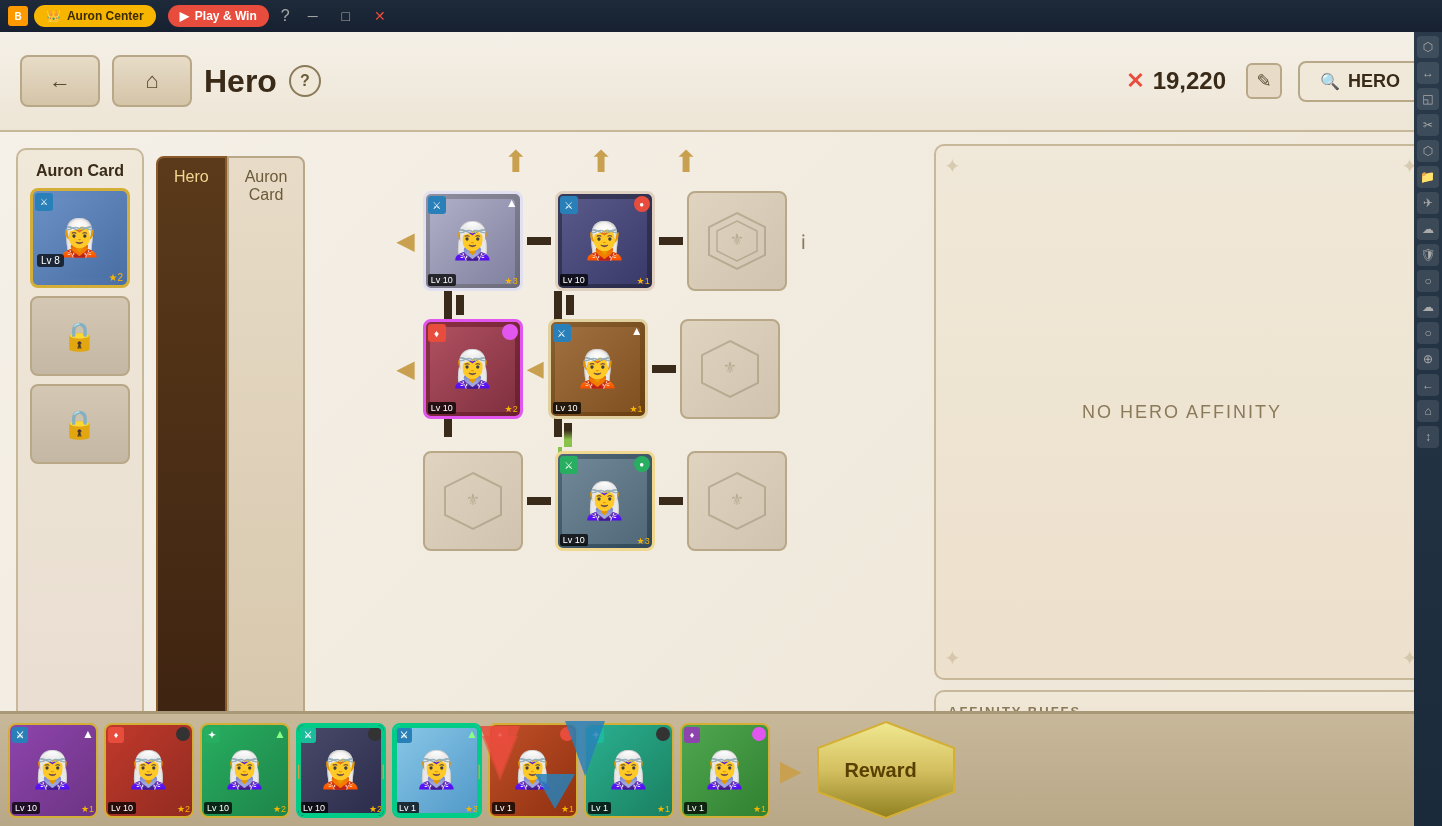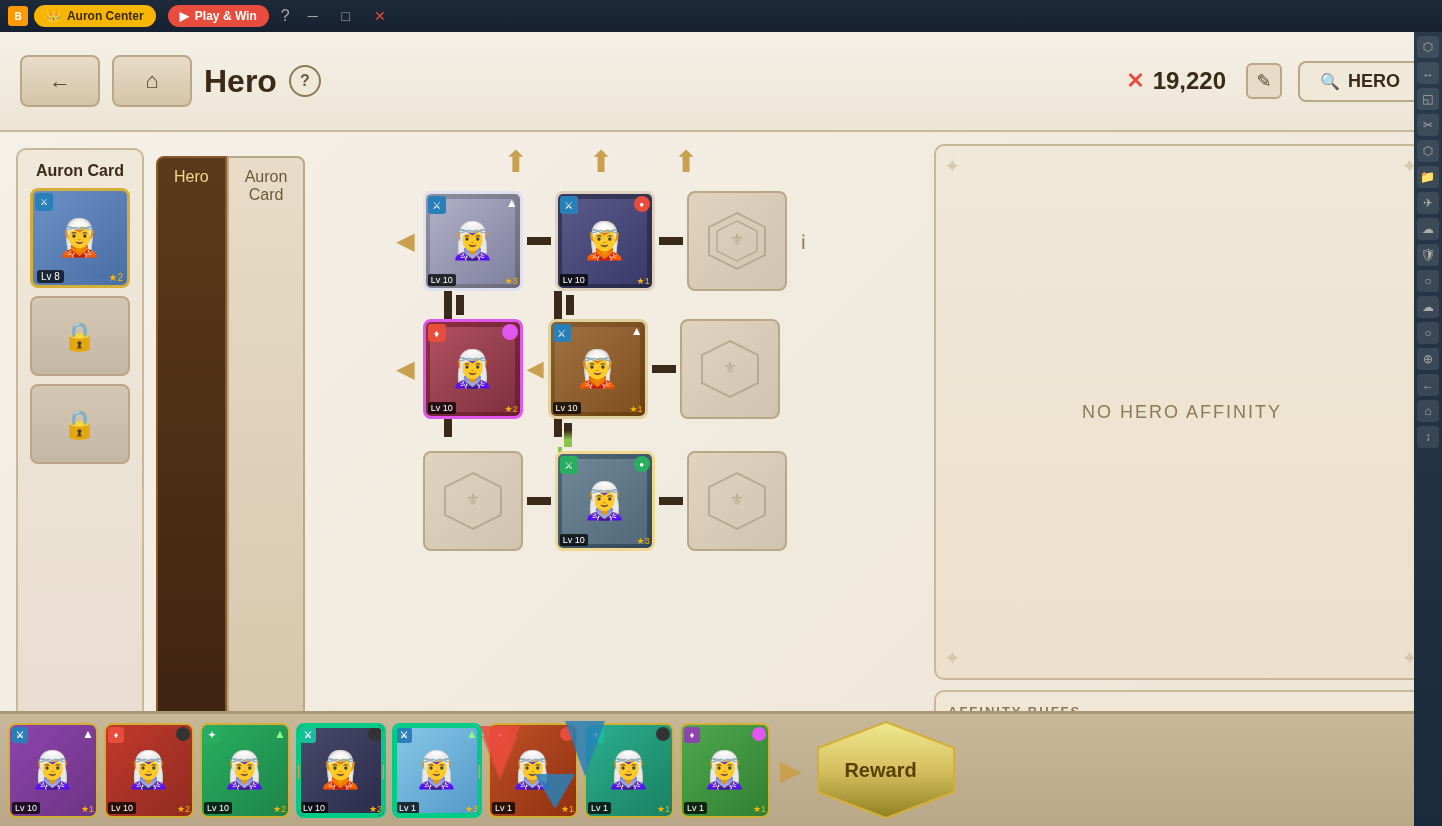--- a/index.html
+++ b/index.html
@@ -176,21 +176,21 @@
       background: linear-gradient(135deg, #4a6fa5, #2a4f85);
       position: relative;
       overflow: hidden;
       display: flex; align-items: center; justify-content: center;
     }
     .hero-card-blue {
       background: linear-gradient(135deg, #6a8fc5, #4a6fa5);
     }
     .level-badge {
       position: absolute;
-      bottom: 2px; left: 4px;
+      bottom: 18px; left: 4px;
       background: rgba(0,0,0,0.7);
       color: white; font-size: 10px;
       padding: 1px 4px; border-radius: 3px;
     }
     .star-badge {
       position: absolute;
       bottom: 2px; right: 4px;
       color: #f8b500; font-size: 10px;
     }
     .lock-slot {

